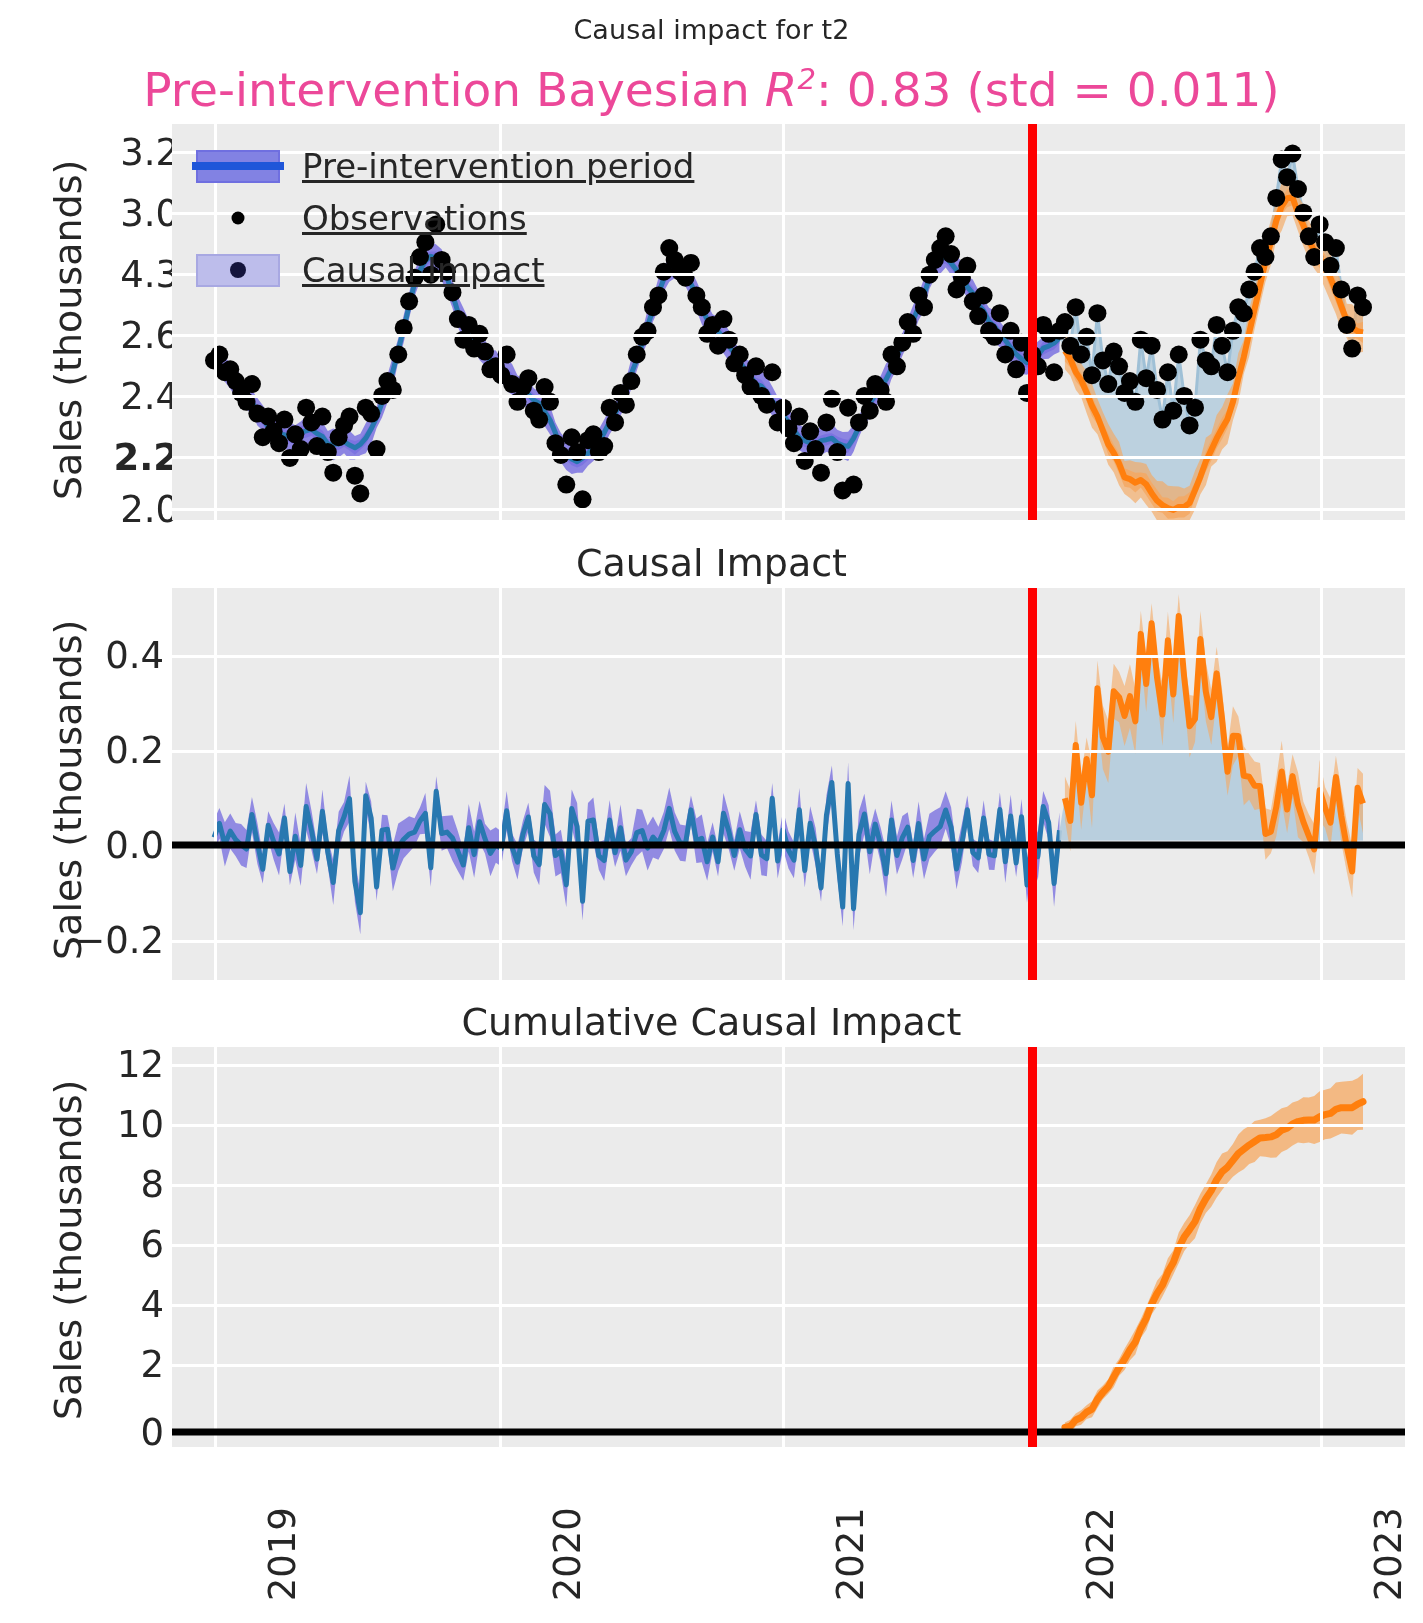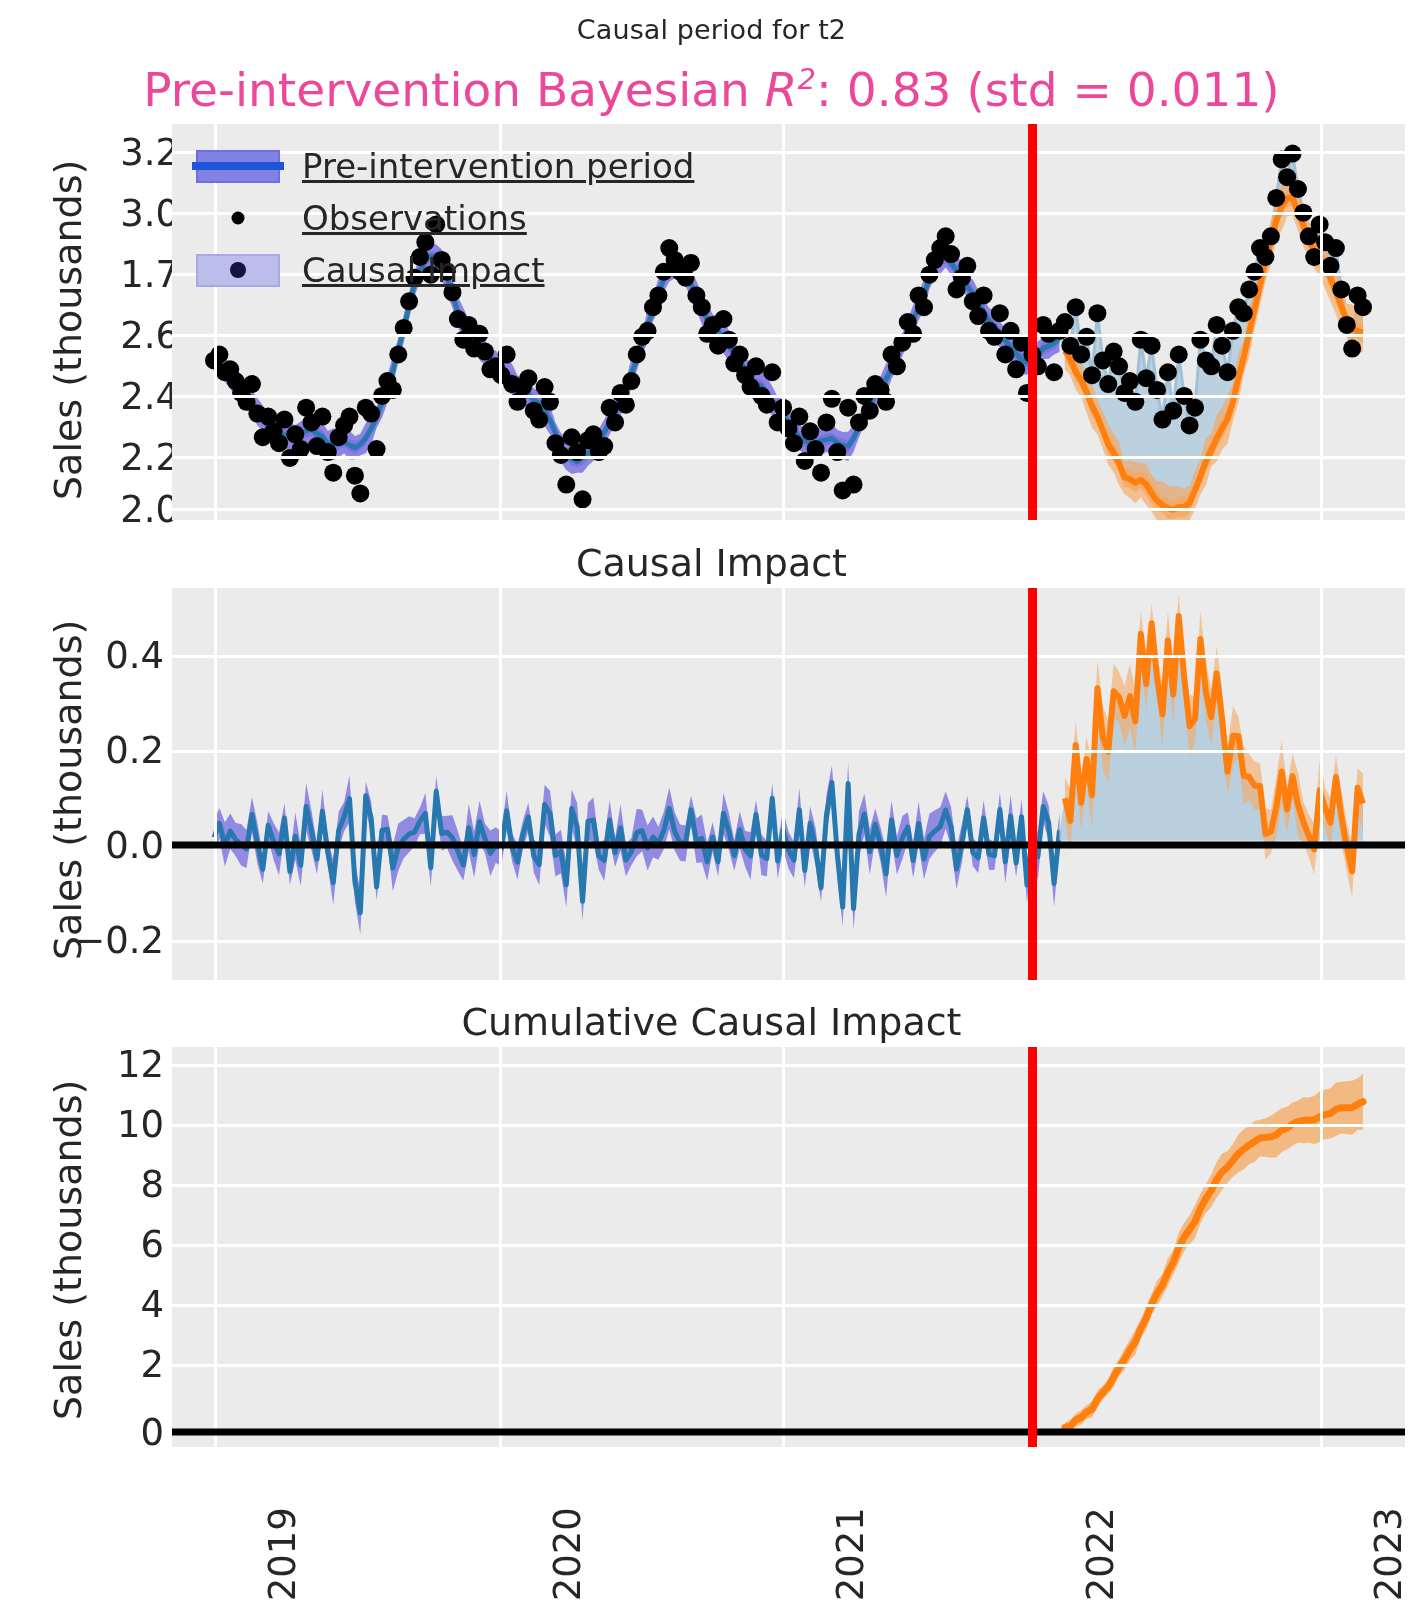--- a/index.html
+++ b/index.html
@@ -58,35 +58,35 @@
                 transform:translate(-50%,-50%);background:#000;}
   .legtext{font-size:34px;color:#262626;white-space:nowrap;}
 
   svg{display:block;}
 </style>
 </head>
 <body>
 
 <div id="fig">
 
-  <div class="suptitle">Causal period for t2</div>
+  <div class="suptitle">Causal impact for t2</div>
 
   <div class="maintitle">
     <span>Pre-intervention Bayesian </span><span class="ital">R</span><span class="sup">2</span><span>: 0.83 (std = 0.011)</span>
   </div>
 
   <div class="ylabel" style="left:46px;top:500px;">Sales (thousands)</div>
 
   <div style="position:absolute;left:75px;top:0;width:104px;height:1623px;">
     <div class="ytick" style="top:152px;">3.2</div>
     <div class="ytick" style="top:213px;">3.0</div>
-    <div class="ytick" style="top:274px;">1.7</div>
+    <div class="ytick" style="top:274px;">4.3</div>
     <div class="ytick" style="top:335px;">2.6</div>
     <div class="ytick" style="top:396px;">2.4</div>
-    <div class="ytick" style="top:457px;">2.2</div>
+    <div class="ytick" style="top:457px;font-weight:bold;">2.2</div>
     <div class="ytick" style="top:509px;">2.0</div>
   </div>
 
   <div class="axes" style="left:172px;top:124px;width:1233px;height:396px;">
     <div class="gridh" style="top:27px;"></div>
     <div class="gridh" style="top:88px;"></div>
     <div class="gridh" style="top:149px;"></div>
     <div class="gridh" style="top:210px;"></div>
     <div class="gridh" style="top:271px;"></div>
     <div class="gridh" style="top:332px;"></div>

